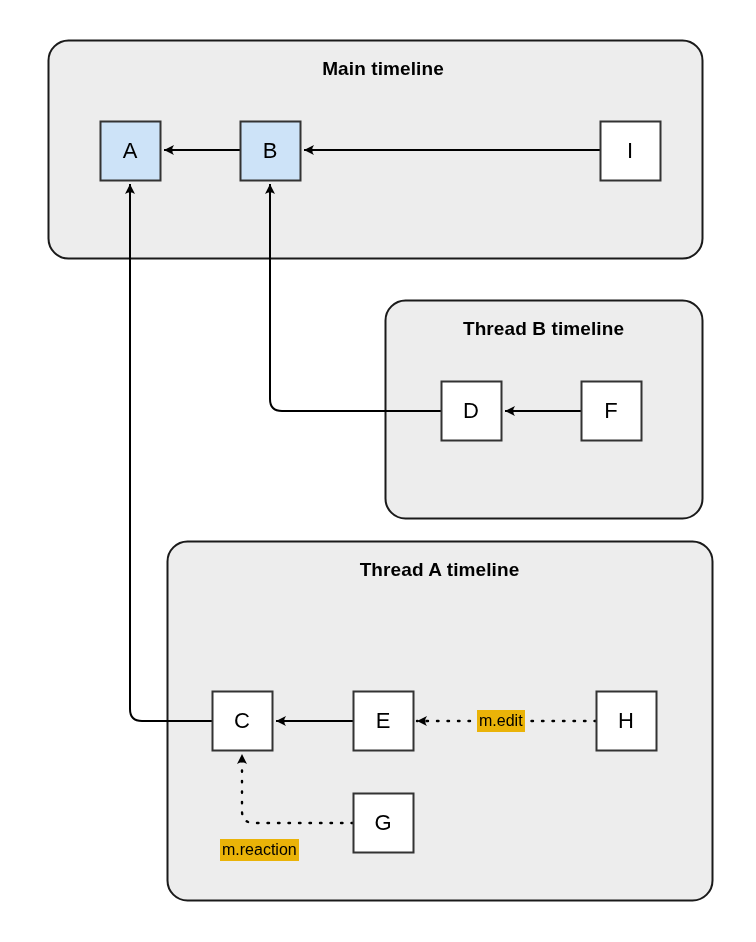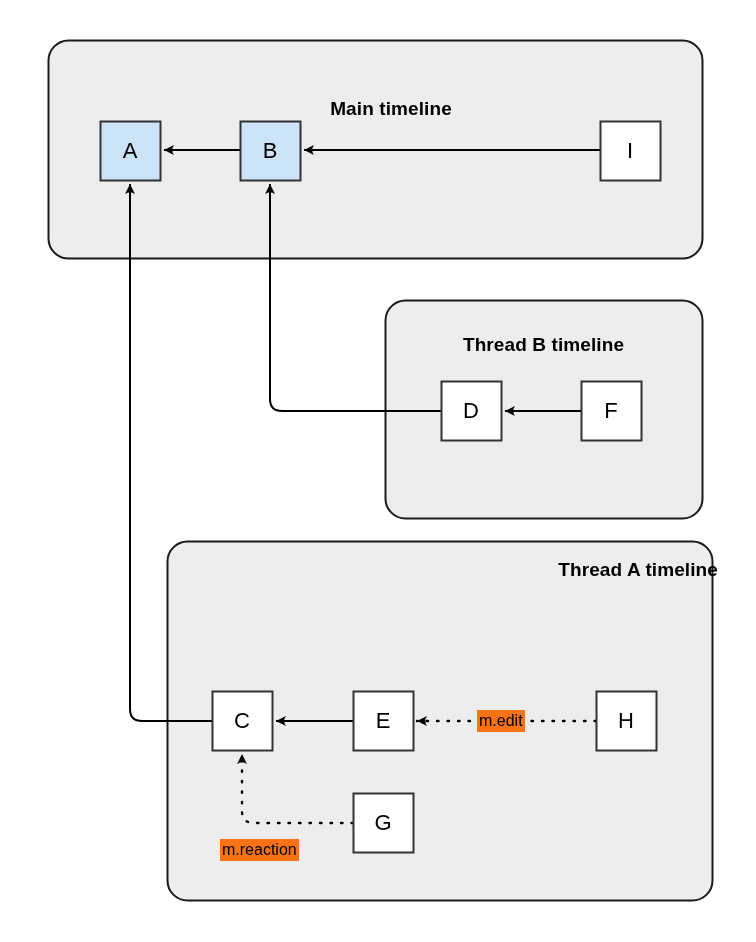--- a/index.html
+++ b/index.html
@@ -42,21 +42,21 @@
     justify-content: center;
     font-size: 22px;
     color: #000000;
     font-family: "Liberation Sans", sans-serif;
     pointer-events: none;
   }
   .edge-label {
     position: absolute;
     font-size: 16px;
     color: #000000;
-    background: #f97316;
+    background: #eab308;
     font-family: "Liberation Sans", sans-serif;
     white-space: nowrap;
     line-height: 20px;
     padding: 1px 2px;
   }
 </style>
 </head>
 <body>
 
 <div id="canvas">
@@ -95,23 +95,23 @@
         <rect x="441.5" y="381.5" width="60" height="59" fill="#ffffff" stroke="#333333" stroke-width="2"></rect>
         <rect x="581.5" y="381.5" width="60" height="59" fill="#ffffff" stroke="#333333" stroke-width="2"></rect>
         <rect x="212.5" y="691.5" width="60" height="59" fill="#ffffff" stroke="#333333" stroke-width="2"></rect>
         <rect x="353.5" y="691.5" width="60" height="59" fill="#ffffff" stroke="#333333" stroke-width="2"></rect>
         <rect x="596.5" y="691.5" width="60" height="59" fill="#ffffff" stroke="#333333" stroke-width="2"></rect>
         <rect x="353.5" y="793.5" width="60" height="59" fill="#ffffff" stroke="#333333" stroke-width="2"></rect>
       </g>
   </svg>
 
   <div id="text-overlay">
-      <div class="group-title" style="left: 64px; top: 58px; width: 654px; margin-top: 40px;">Main timeline</div>
-      <div class="group-title" style="left: 385px; top: 318px; width: 317px; margin-top: 16px;">Thread B timeline</div>
-      <div class="group-title" style="left: 173px; top: 559px; width: 545px; text-align: right;">Thread A timeline</div>
+      <div class="group-title" style="left: 56px; top: 58px; width: 654px;">Main timeline</div>
+      <div class="group-title" style="left: 385px; top: 318px; width: 317px;">Thread B timeline</div>
+      <div class="group-title" style="left: 167px; top: 559px; width: 545px;">Thread A timeline</div>
       <div class="edge-label" style="left: 477px; top: 710px;">m.edit</div>
       <div class="edge-label" style="left: 220px; top: 839px;">m.reaction</div>
       <div class="node-label" style="left: 100px; top: 121px; width: 60px; height: 59px;">A</div>
       <div class="node-label" style="left: 240px; top: 121px; width: 60px; height: 59px;">B</div>
       <div class="node-label" style="left: 600px; top: 121px; width: 60px; height: 59px;">I</div>
       <div class="node-label" style="left: 441px; top: 381px; width: 60px; height: 59px;">D</div>
       <div class="node-label" style="left: 581px; top: 381px; width: 60px; height: 59px;">F</div>
       <div class="node-label" style="left: 212px; top: 691px; width: 60px; height: 59px;">C</div>
       <div class="node-label" style="left: 353px; top: 691px; width: 60px; height: 59px;">E</div>
       <div class="node-label" style="left: 596px; top: 691px; width: 60px; height: 59px;">H</div>

